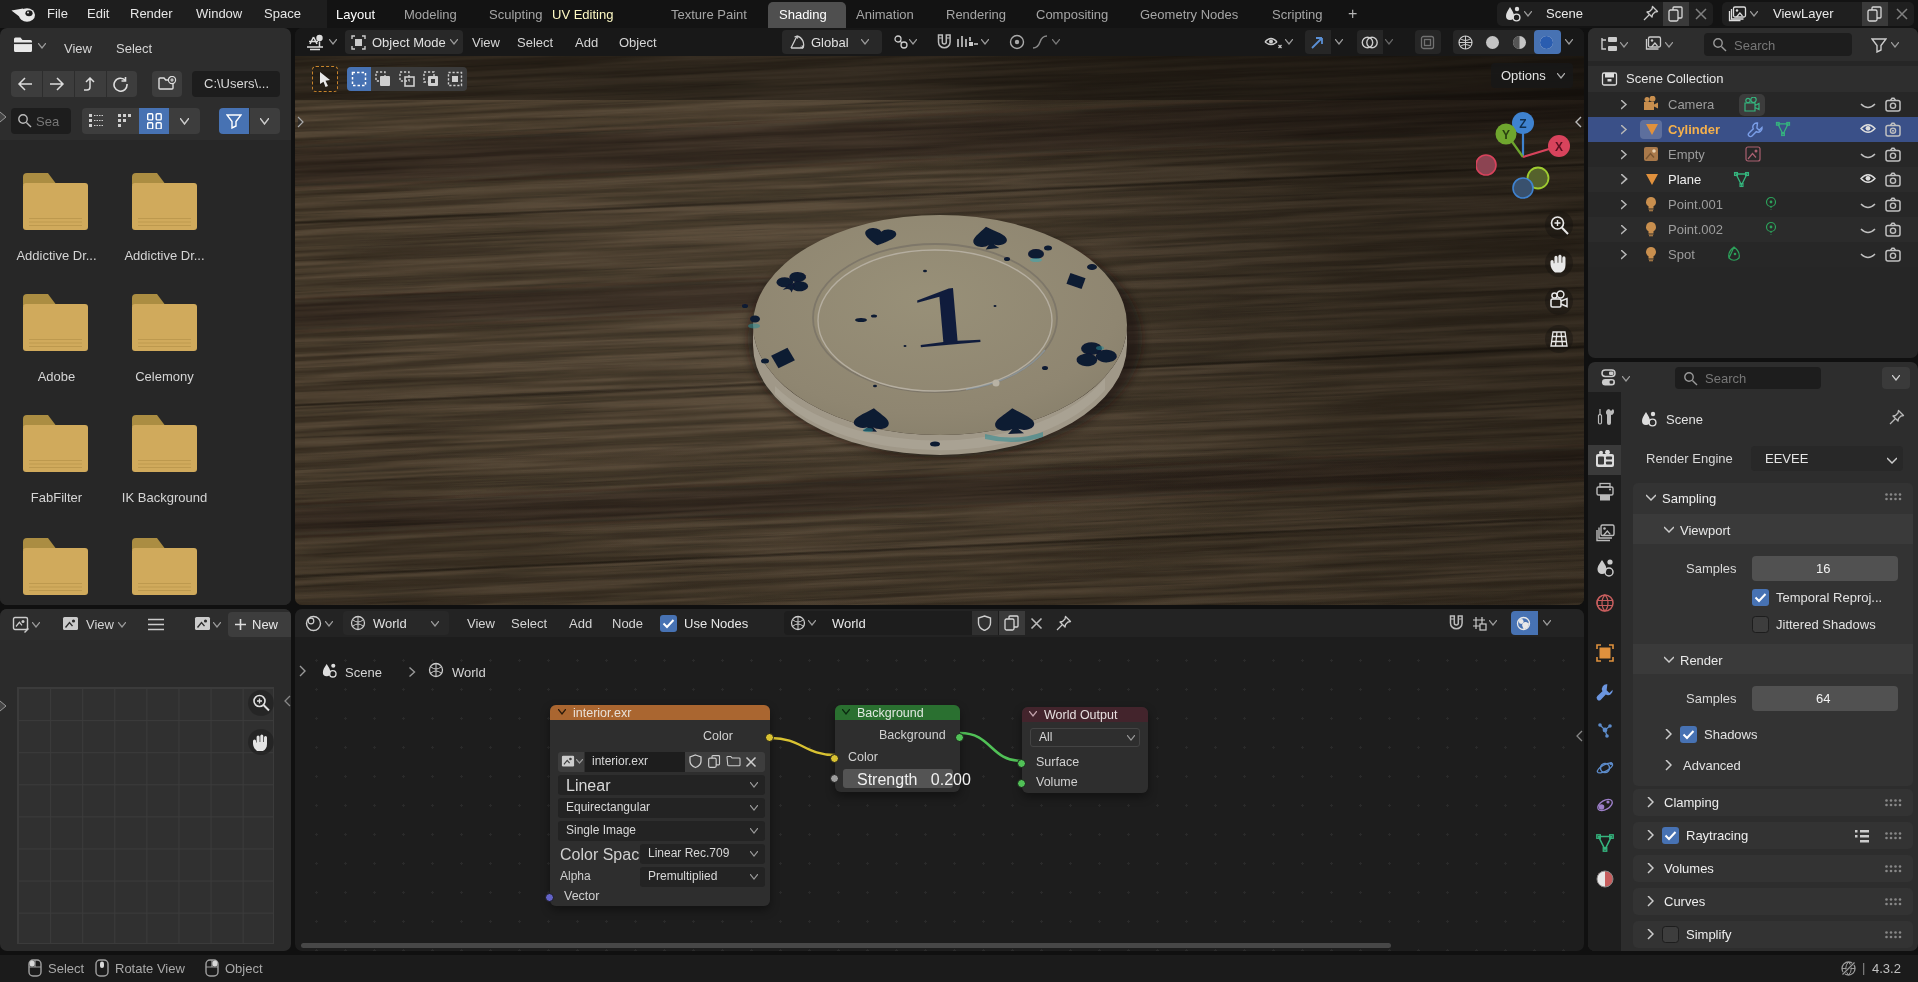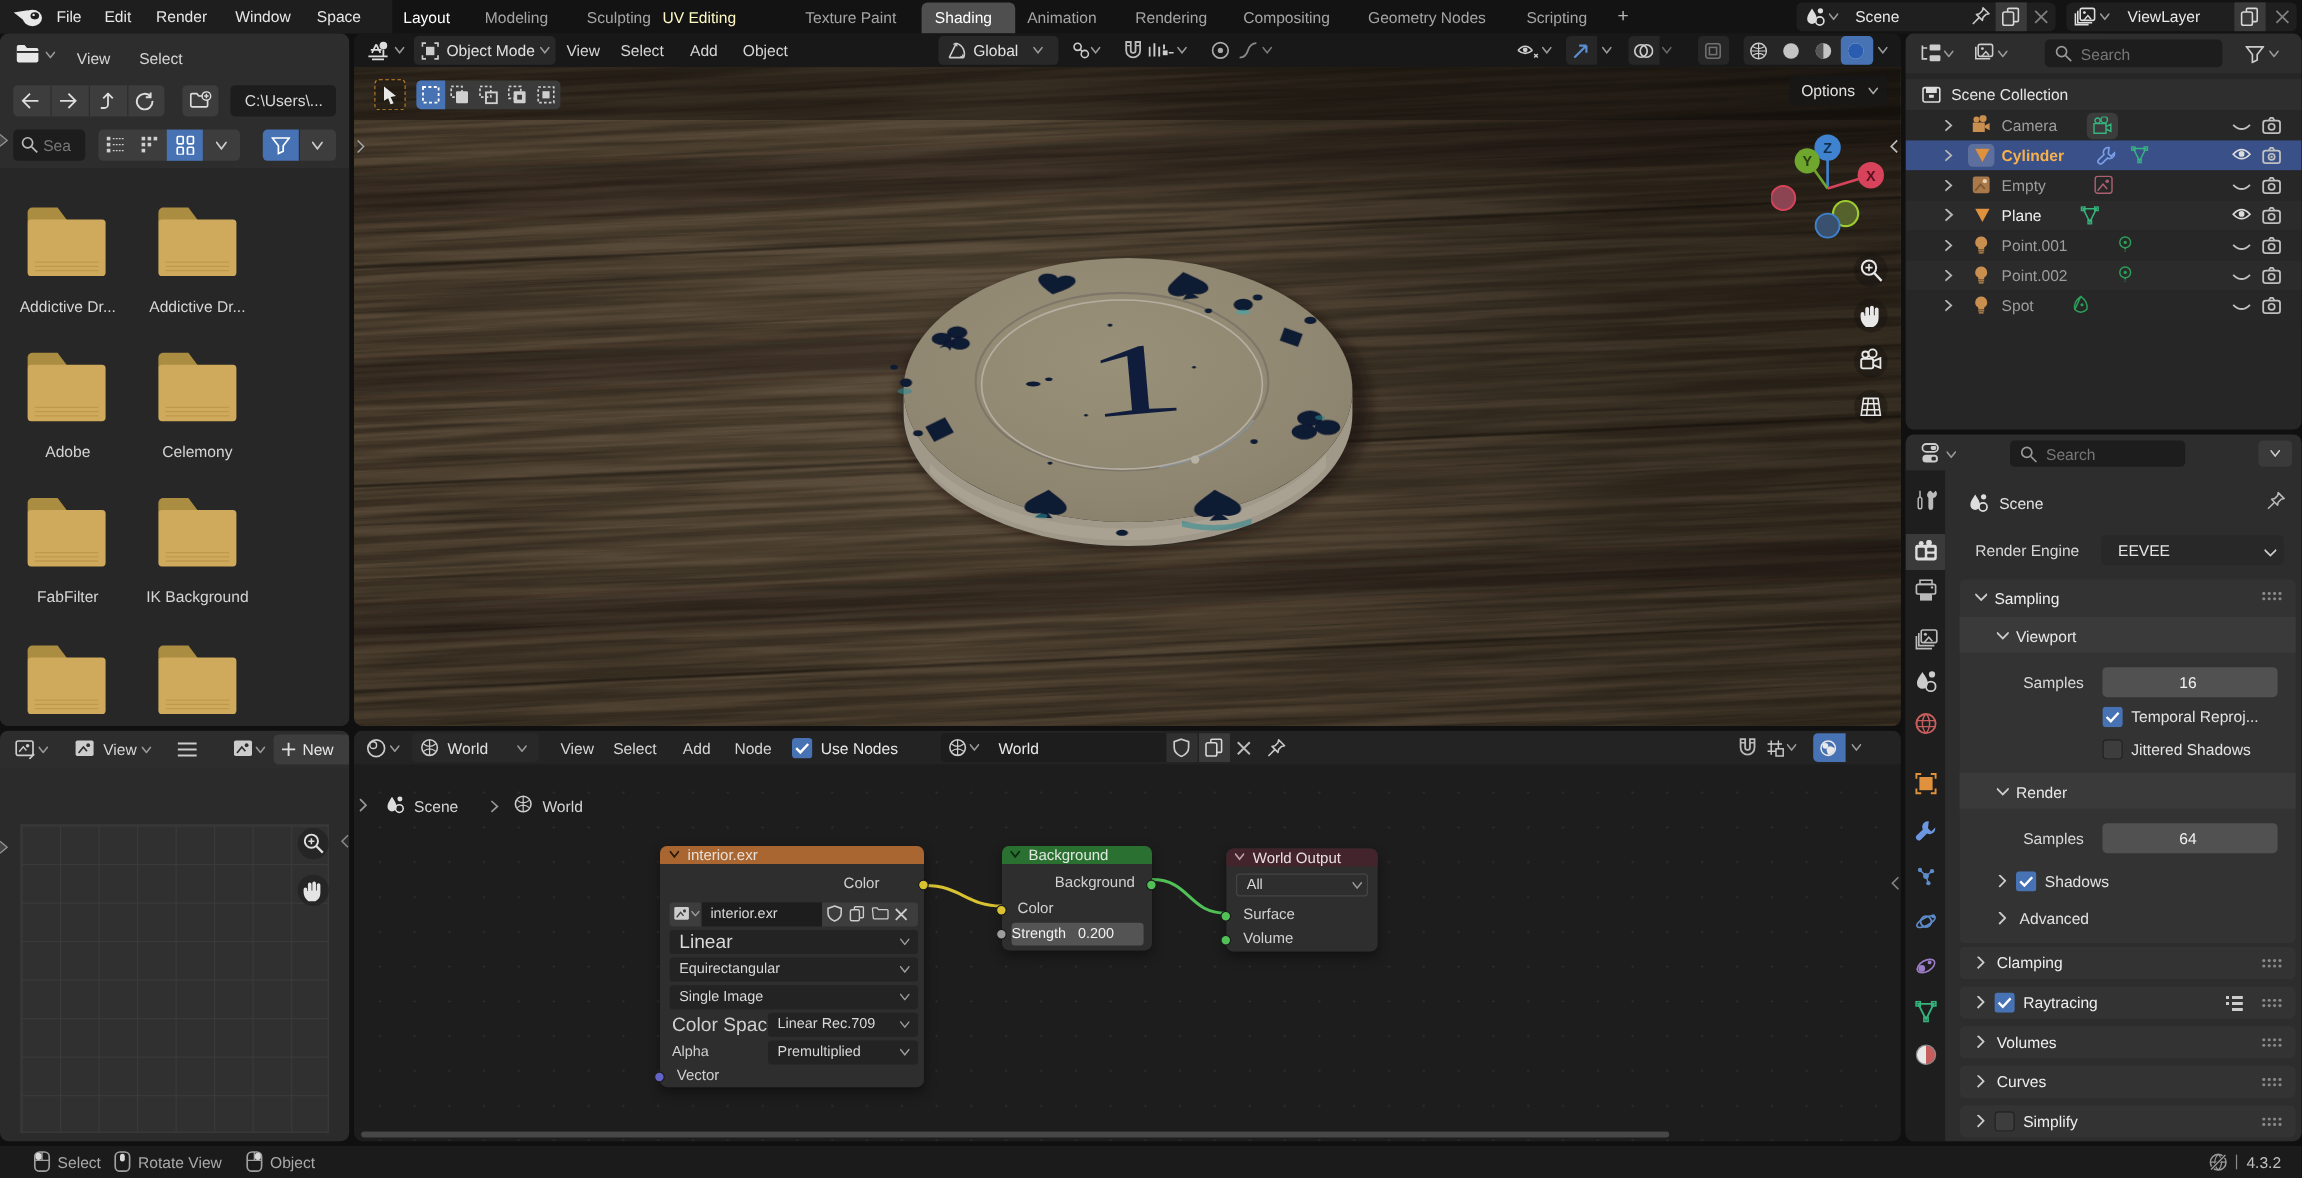--- a/index.html
+++ b/index.html
@@ -1235,21 +1235,21 @@
     <div class="abs" style="left:540px;top:96px;width:125px;height:15px;background:#2a7030;border-radius:6px 6px 0 0;"></div>
     <svg class="abs" style="left:547px;top:100px" width="8" height="7">
         <path d="M0 0 L4 5 L8 0" fill="none" stroke="#0a2a10" stroke-width="1.4"></path>
       </svg>
     <div class="row" style="left:562px;top:97px;color:#e0e8e0;font-size:12.5px">Background</div>
     <div class="row" style="left:584px;top:119px;color:#d0d0d0">Background</div>
     <div class="abs" style="left:660px;top:124px;width:9px;height:9px;background:#51c157;border-radius:50%;border:1px solid #1a1a1a;"></div>
     <div class="row" style="left:553px;top:141px;color:#d0d0d0">Color</div>
     <div class="abs" style="left:535px;top:145px;width:9px;height:9px;background:#d9c232;border-radius:50%;border:1px solid #1a1a1a;"></div>
     <div class="abs" style="left:548px;top:160px;width:110px;height:19px;background:#545454;border-radius:3px;"></div>
-    <div class="row" style="left:548px;top:162px;color:#f0f0f0;font-size:12px">Strength&nbsp;&nbsp;&nbsp;0.200</div>
+    <div class="row" style="left:562px;top:162px;color:#f0f0f0;font-size:16px">Strength&nbsp;&nbsp;&nbsp;0.200</div>
     <div class="abs" style="left:535px;top:165px;width:9px;height:9px;background:#9d9d9d;border-radius:50%;border:1px solid #1a1a1a;"></div>
 
     <div class="abs" style="left:727px;top:98px;width:126px;height:86px;background:rgba(46,46,46,.97);border-radius:6px;box-shadow:0 4px 10px rgba(0,0,0,.4)"></div>
     <div class="abs" style="left:727px;top:98px;width:126px;height:15px;background:#43242c;border-radius:6px 6px 0 0;"></div>
     <svg class="abs" style="left:734px;top:102px" width="8" height="7">
         <path d="M0 0 L4 5 L8 0" fill="none" stroke="#c0a0a8" stroke-width="1.4"></path>
       </svg>
     <div class="row" style="left:749px;top:99px;color:#e8e0e0;font-size:12.5px">World Output</div>
     <div class="abs" style="left:735px;top:119px;width:110px;height:19px;background:#2e2e2e;border:1px solid #444;border-radius:3px;"></div>
     <div class="row" style="left:744px;top:121px;color:#d8d8d8;font-size:12px">All</div>

